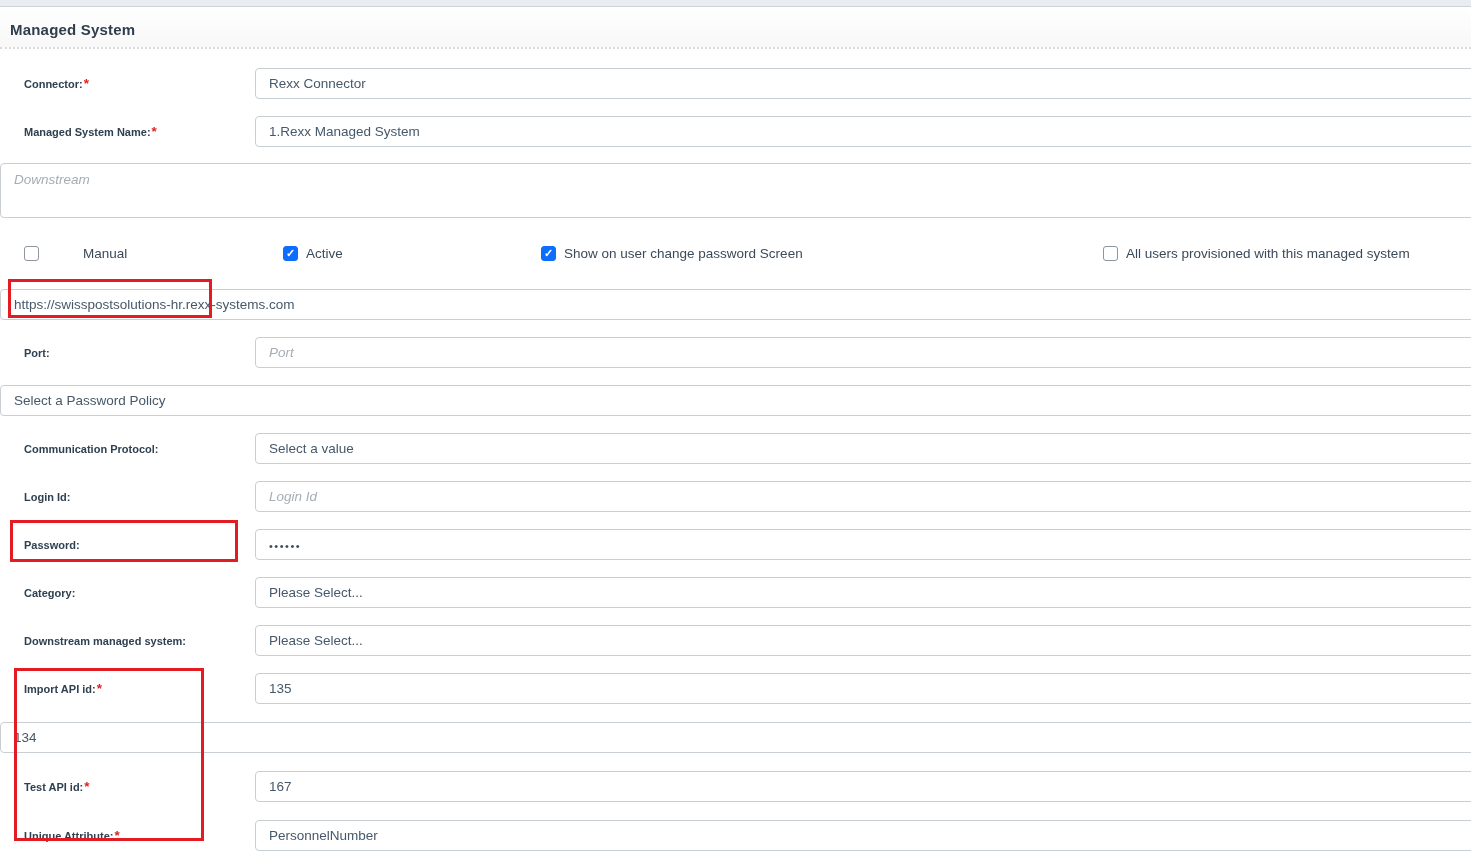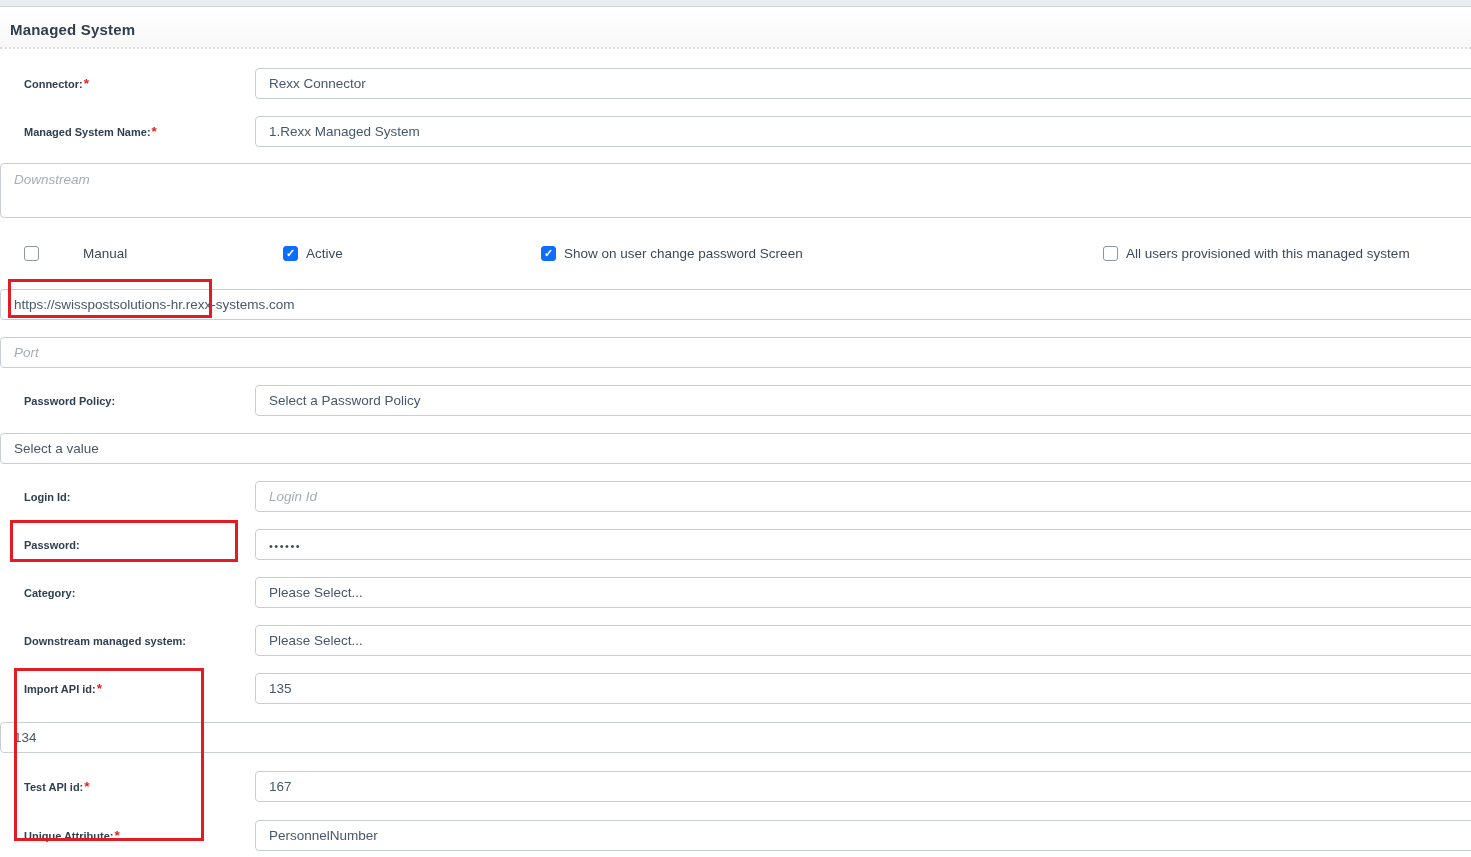--- a/index.html
+++ b/index.html
@@ -64,31 +64,32 @@
       <div class="control textarea">
         <span class="placeholder">Downstream</span>
       </div>
     </div>
     <div class="frow" style="top: 289px;">
       <div class="control">
         <span>https://swisspostsolutions-hr.rexx-systems.com</span>
       </div>
     </div>
     <div class="frow" style="top: 337px;">
+      <div class="label-cell"><span class="lbl">Port:</span></div>
       <div class="control">
         <span class="placeholder">Port</span>
       </div>
     </div>
     <div class="frow" style="top: 385px;">
-      <div class="label-cell"><span class="lbl">Password Policy:</span></div>
       <div class="control">
         <span>Select a Password Policy</span>
       </div>
     </div>
     <div class="frow" style="top: 433px;">
+      <div class="label-cell"><span class="lbl">Communication Protocol:</span></div>
       <div class="control">
         <span>Select a value</span>
       </div>
     </div>
     <div class="frow" style="top: 481px;">
       <div class="label-cell"><span class="lbl">Login Id:</span></div>
       <div class="control">
         <span class="placeholder">Login Id</span>
       </div>
     </div>

